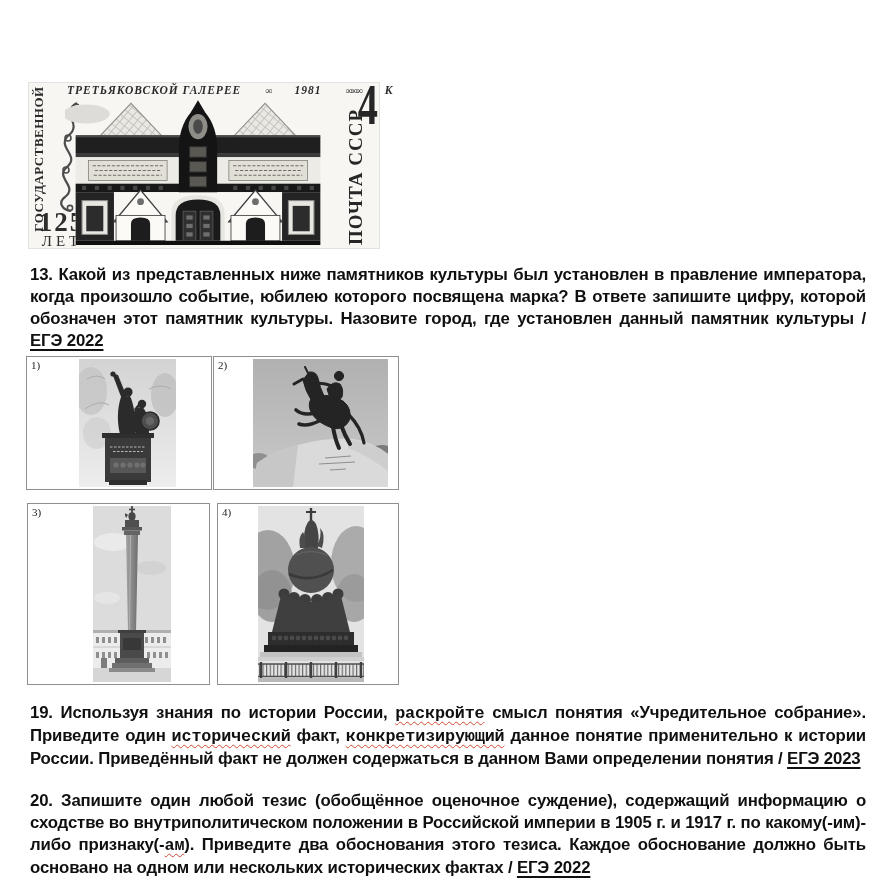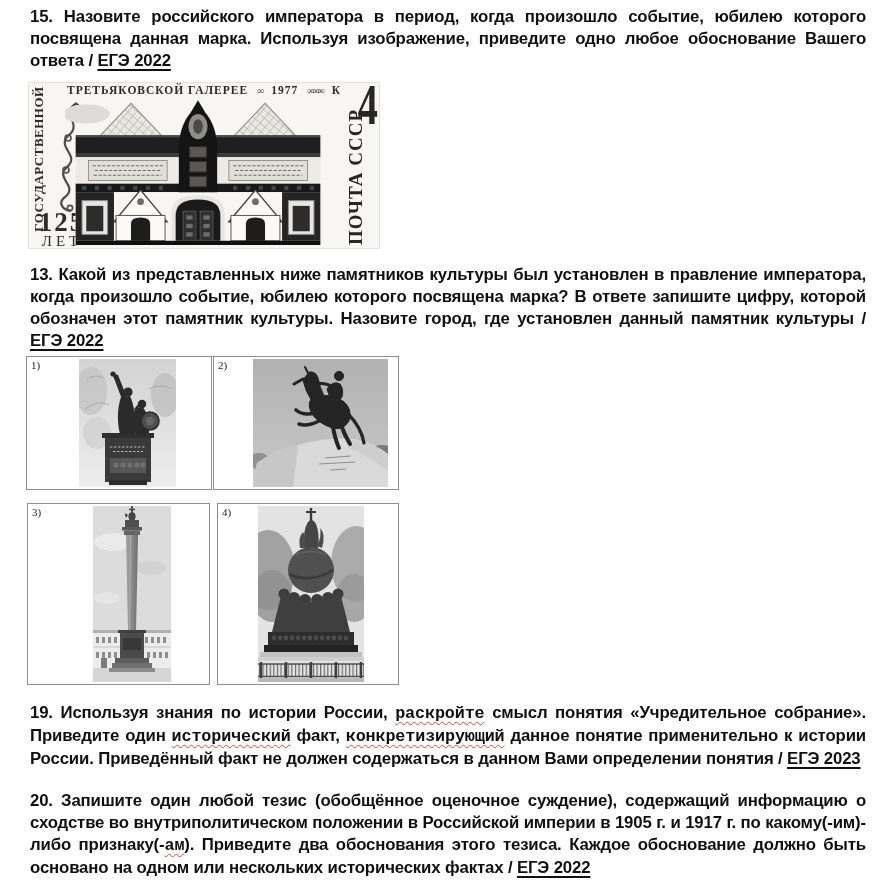--- a/index.html
+++ b/index.html
@@ -5,22 +5,22 @@
   html,body{margin:0;padding:0;background:#ffffff;}
   .page{position:relative;width:894px;height:894px;background:#ffffff;overflow:hidden;
         font-family:"Liberation Sans",sans-serif;color:#101010;}
   .q{position:absolute;left:30px;width:836px;margin:0;font-size:16.8px;line-height:21.9px;
      font-weight:700;letter-spacing:-0.15px;text-align:justify;text-align-last:left;color:#101010;}
   .tag{text-decoration:underline;text-decoration-thickness:1.6px;text-underline-offset:3px;white-space:nowrap;}
   .misspell{text-decoration:underline wavy #d24a32 1.4px;text-underline-offset:2.5px;text-decoration-skip-ink:none;font-family:Liberation Mono, monospace;}
   
   .stamp{position:absolute;left:28px;top:82px;width:350px;height:165px;background:#f7f6f2;
          border:1px solid #e3e2de;font-family:"Liberation Serif",serif;color:#2b2b2b;}
-  .stamp-top{position:absolute;left:38px;top:1px;width:268px;display:flex;gap:9px;align-items:baseline;
-             font-weight:700;font-size:11.5px;letter-spacing:1px;white-space:nowrap;}
+  .stamp-top{position:absolute;left:38px;top:1px;width:268px;display:flex;gap:24px;align-items:baseline;
+             font-weight:700;font-size:11.5px;letter-spacing:1px;white-space:nowrap;font-style:italic;}
   .stamp-top .orn{font-size:10px;letter-spacing:-2px;color:#3a3a3a;}
   .stamp-4{position:absolute;right:1px;top:-6px;font-size:56px;font-weight:700;line-height:56px;
            transform:scaleX(.72);transform-origin:right top;color:#262626;}
   .stamp-gos{position:absolute;left:-63px;top:68px;width:146px;height:16px;text-align:center;
              transform:rotate(-90deg);font-weight:700;font-size:13px;letter-spacing:.5px;white-space:nowrap;}
   .stamp-pochta{position:absolute;left:272px;top:96px;width:110px;height:22px;text-align:center;
              transform:rotate(-90deg);font-weight:700;font-size:19px;letter-spacing:1px;white-space:nowrap;color:#262626;}
   .stamp-125{position:absolute;left:4px;top:126px;width:58px;text-align:center;color:#2e2e2e;}
   .stamp-125 .n{font-size:27px;font-weight:700;letter-spacing:2px;line-height:26px;}
   .stamp-125 .l{font-size:15px;font-weight:400;letter-spacing:4px;line-height:11px;margin-top:1px;}
@@ -30,27 +30,26 @@
   .mbox{position:absolute;background:#ffffff;border:1px solid #8f8f8f;}
   .mlabel{position:absolute;left:4px;top:2px;font-size:11px;font-weight:400;color:#222;
           font-family:"Liberation Serif",serif;}
   .mphoto{position:absolute;top:2px;}
 </style>
 </head>
 <body>
 
 <div class="page">
 
-  <p class="q" style="top:6px"><span>15. Назовите российского императора в период, когда произошло событие, юбилею которого посвящена данная марка. Используя изображение, приведите одно любое обоснование Вашего ответа / </span><span class="tag">ЕГЭ 2022</span></p>
 
   <div class="stamp">
     <div class="stamp-top">
       <span>ТРЕТЬЯКОВСКОЙ ГАЛЕРЕЕ</span>
       <span class="orn">∞</span>
-      <span>1977</span>
+      <span>1981</span>
       <span class="orn">∞∞∞</span>
       <span>К</span>
     </div>
     <div class="stamp-4">4</div>
     <div class="stamp-gos">ГОСУДАРСТВЕННОЙ</div>
     <div class="stamp-pochta">ПОЧТА СССР</div>
     <div class="stamp-125">
       <div class="n">125</div>
       <div class="l">ЛЕТ</div>
     </div>

